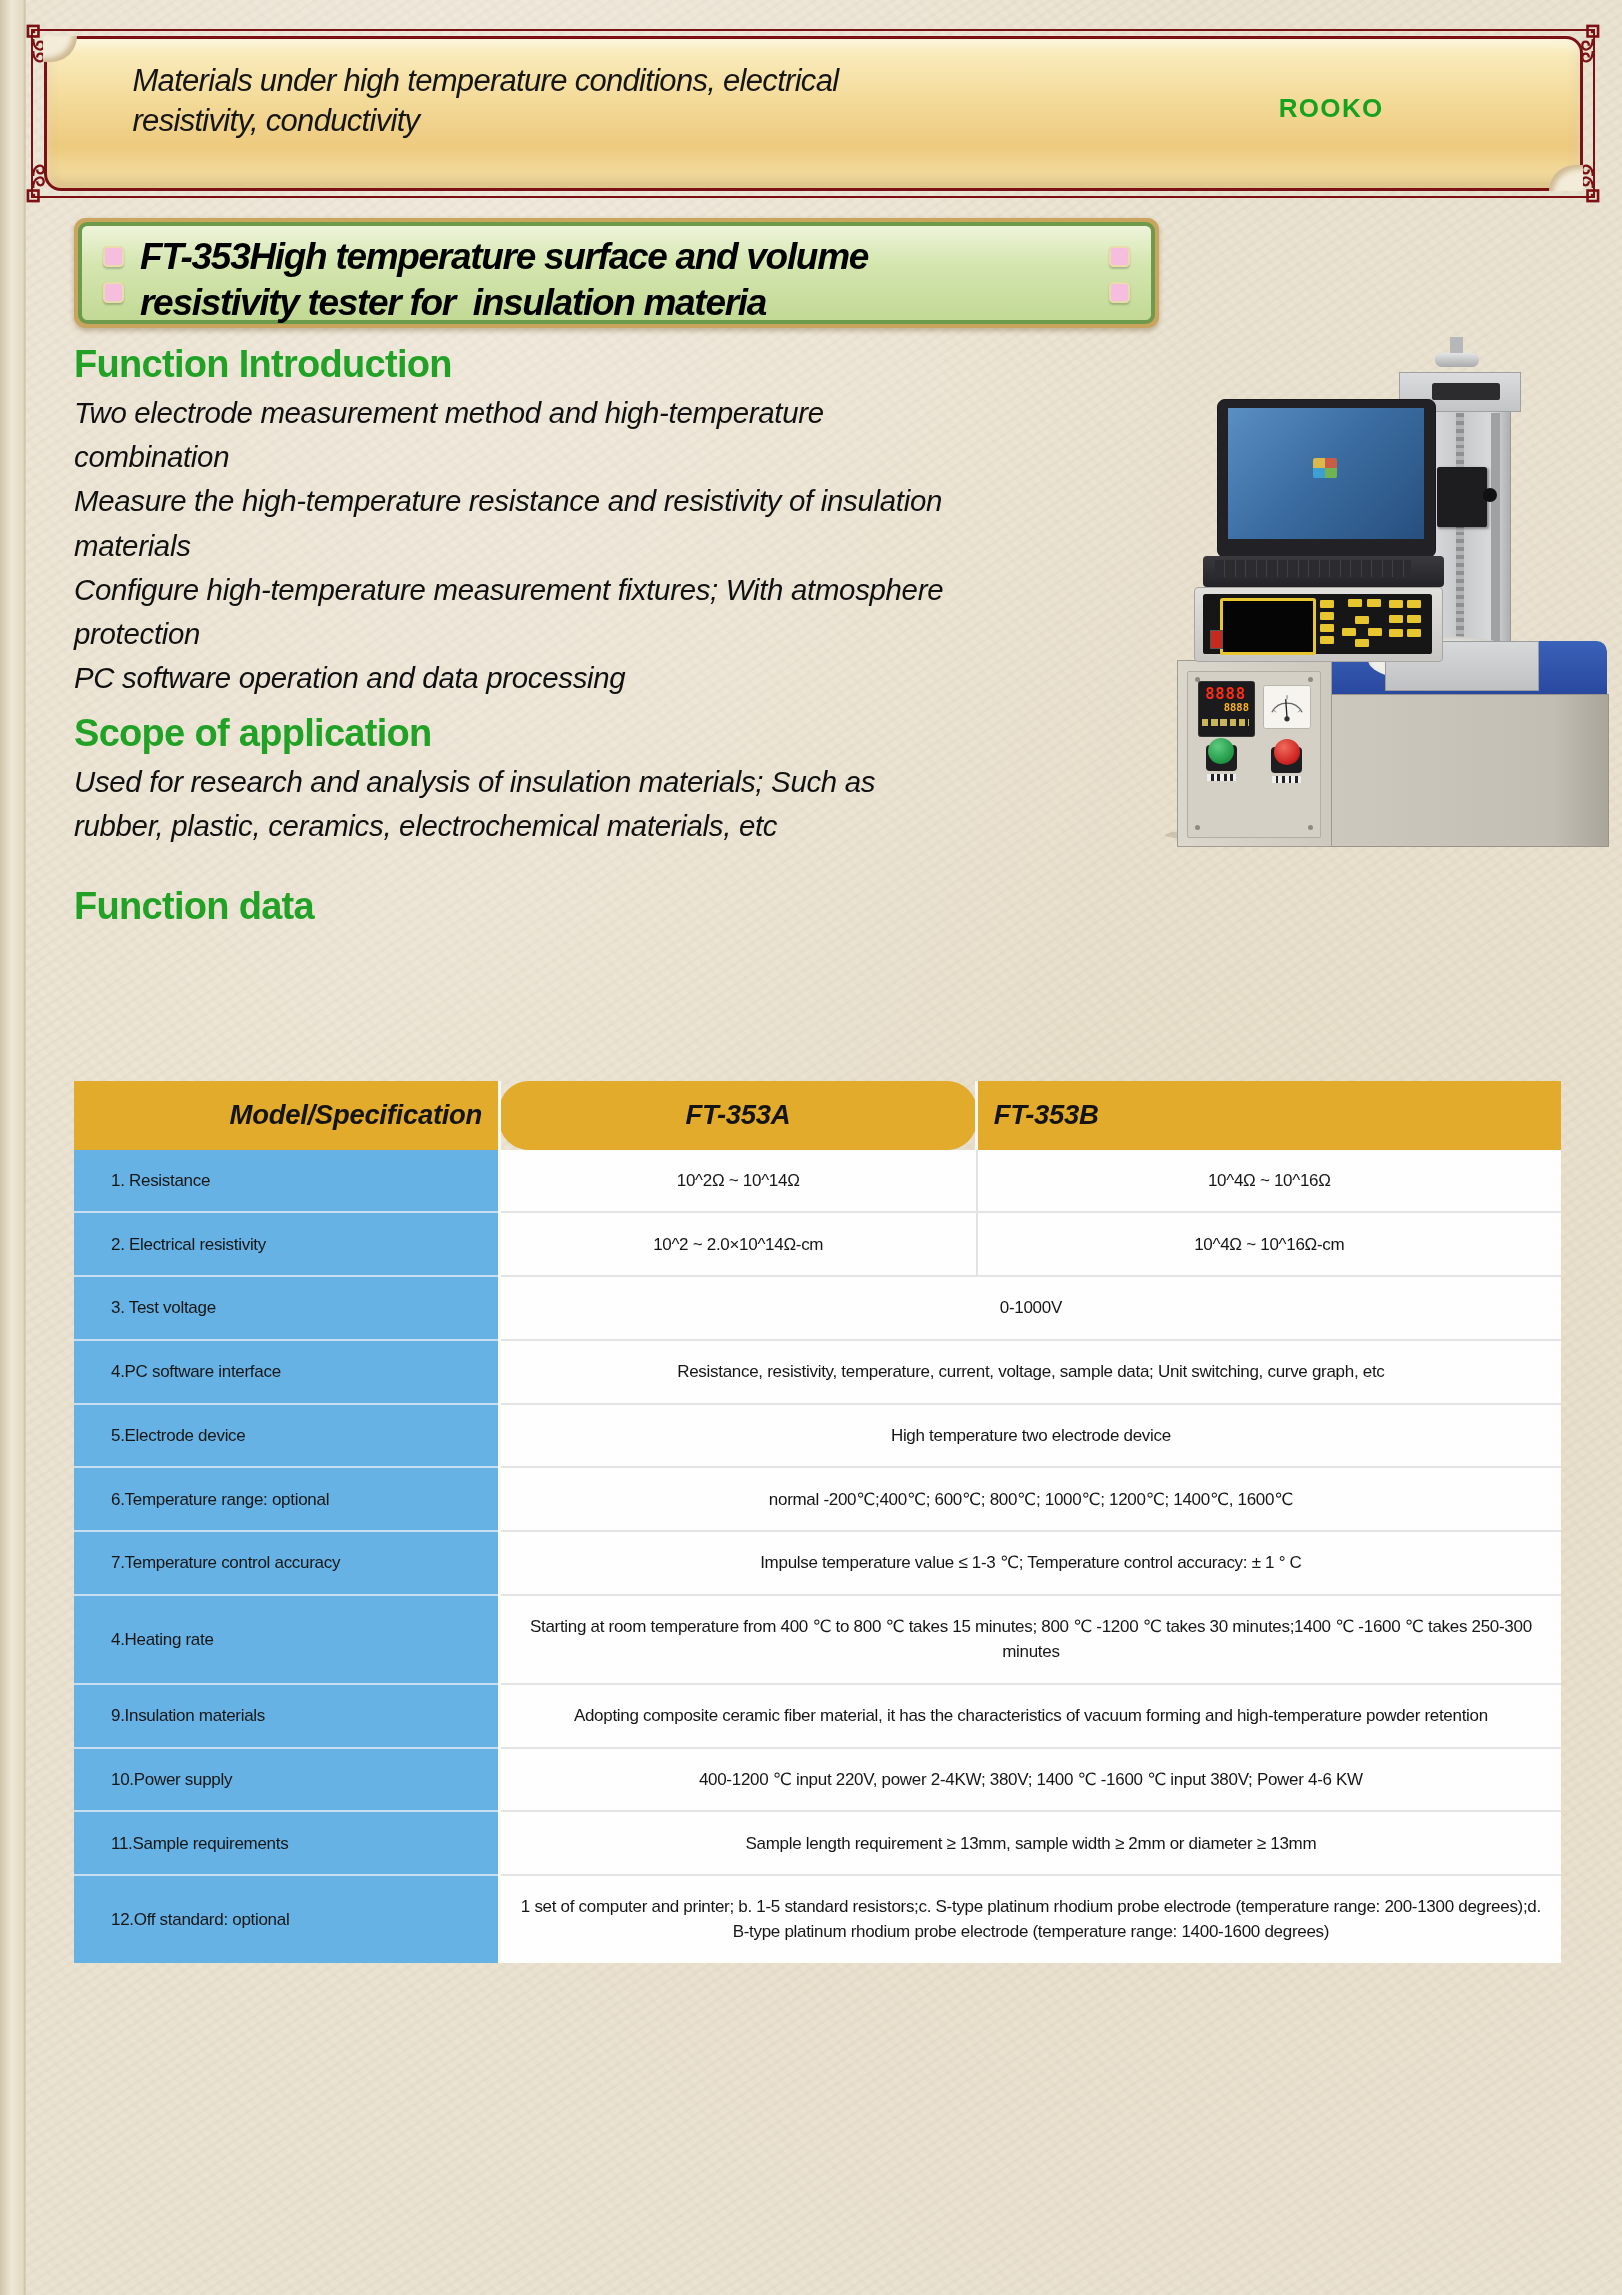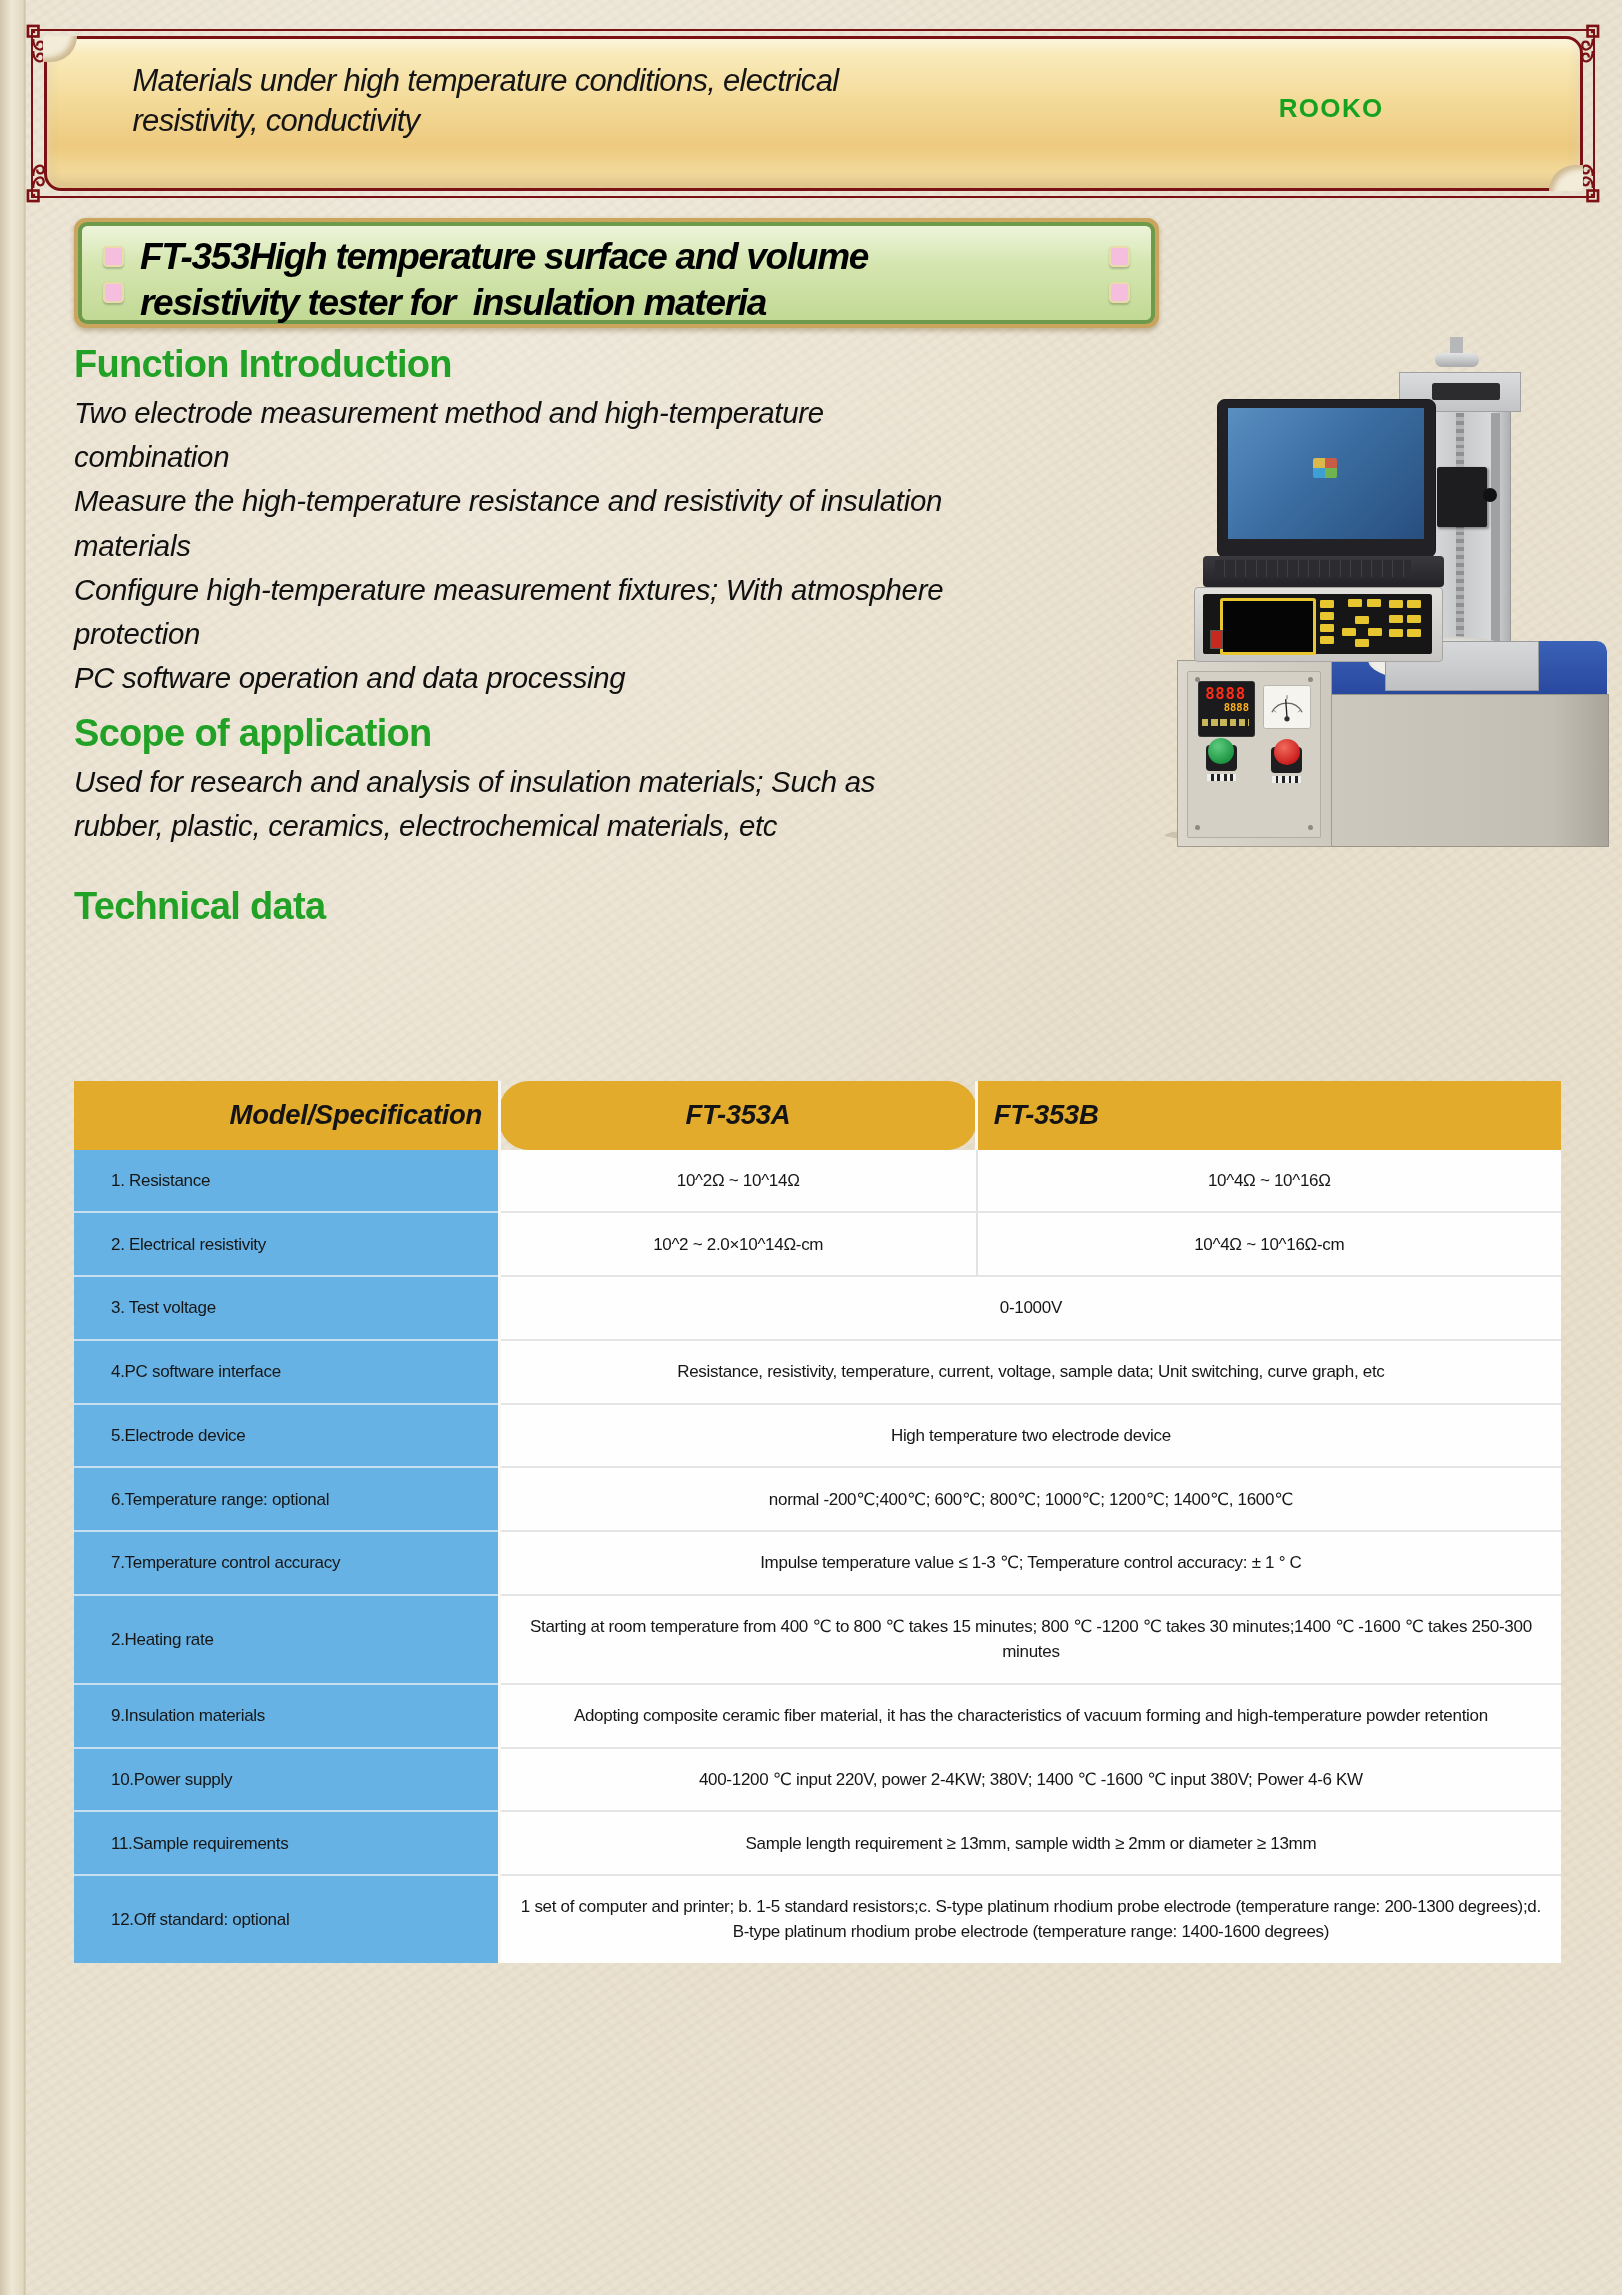--- a/index.html
+++ b/index.html
@@ -264,21 +264,21 @@
     </div>
 
     <div class="pbtn-base" style="left:54px;top:417px;"></div>
     <div class="pbtn pbtn-green" style="left:56px;top:410px;"></div>
     <div class="pbtn-label" style="left:55px;top:446px;"></div>
     <div class="pbtn-base" style="left:119px;top:419px;"></div>
     <div class="pbtn pbtn-red" style="left:122px;top:411px;"></div>
     <div class="pbtn-label" style="left:120px;top:448px;"></div>
   </div>
 
-  <div class="tech-h">Technical data</div>
+  <div class="tech-h">Function data</div>
 
   <table class="spec-table">
     <colgroup>
       <col style="width:28.6%">
       <col style="width:32.1%">
       <col style="width:39.3%">
     </colgroup>
     <thead>
       <tr>
         <th class="h-label">Model/Specification</th>
@@ -311,21 +311,21 @@
         </tr>
         <tr>
           <td class="cell-label">6.Temperature range: optional</td>
           <td class="cell-val" colspan="2">normal -200℃;400℃;  600℃;  800℃;  1000℃;  1200℃;  1400℃,  1600℃</td>
         </tr>
         <tr>
           <td class="cell-label">7.Temperature control accuracy</td>
           <td class="cell-val" colspan="2">Impulse temperature value ≤ 1-3 ℃; Temperature control accuracy: ± 1 ° C</td>
         </tr>
         <tr>
-          <td class="cell-label">2.Heating rate</td>
+          <td class="cell-label">4.Heating rate</td>
           <td class="cell-val" colspan="2">Starting at room temperature from 400 ℃ to 800 ℃ takes 15 minutes; 800 ℃ -1200 ℃ takes 30 minutes;1400 ℃ -1600 ℃ takes 250-300 minutes</td>
         </tr>
         <tr>
           <td class="cell-label">9.Insulation materials</td>
           <td class="cell-val" colspan="2">Adopting composite ceramic fiber material, it has the characteristics of vacuum forming and high-temperature powder retention</td>
         </tr>
         <tr>
           <td class="cell-label">10.Power supply</td>
           <td class="cell-val" colspan="2">400-1200 ℃ input 220V, power 2-4KW; 380V; 1400 ℃ -1600 ℃ input 380V; Power 4-6 KW</td>
         </tr>

